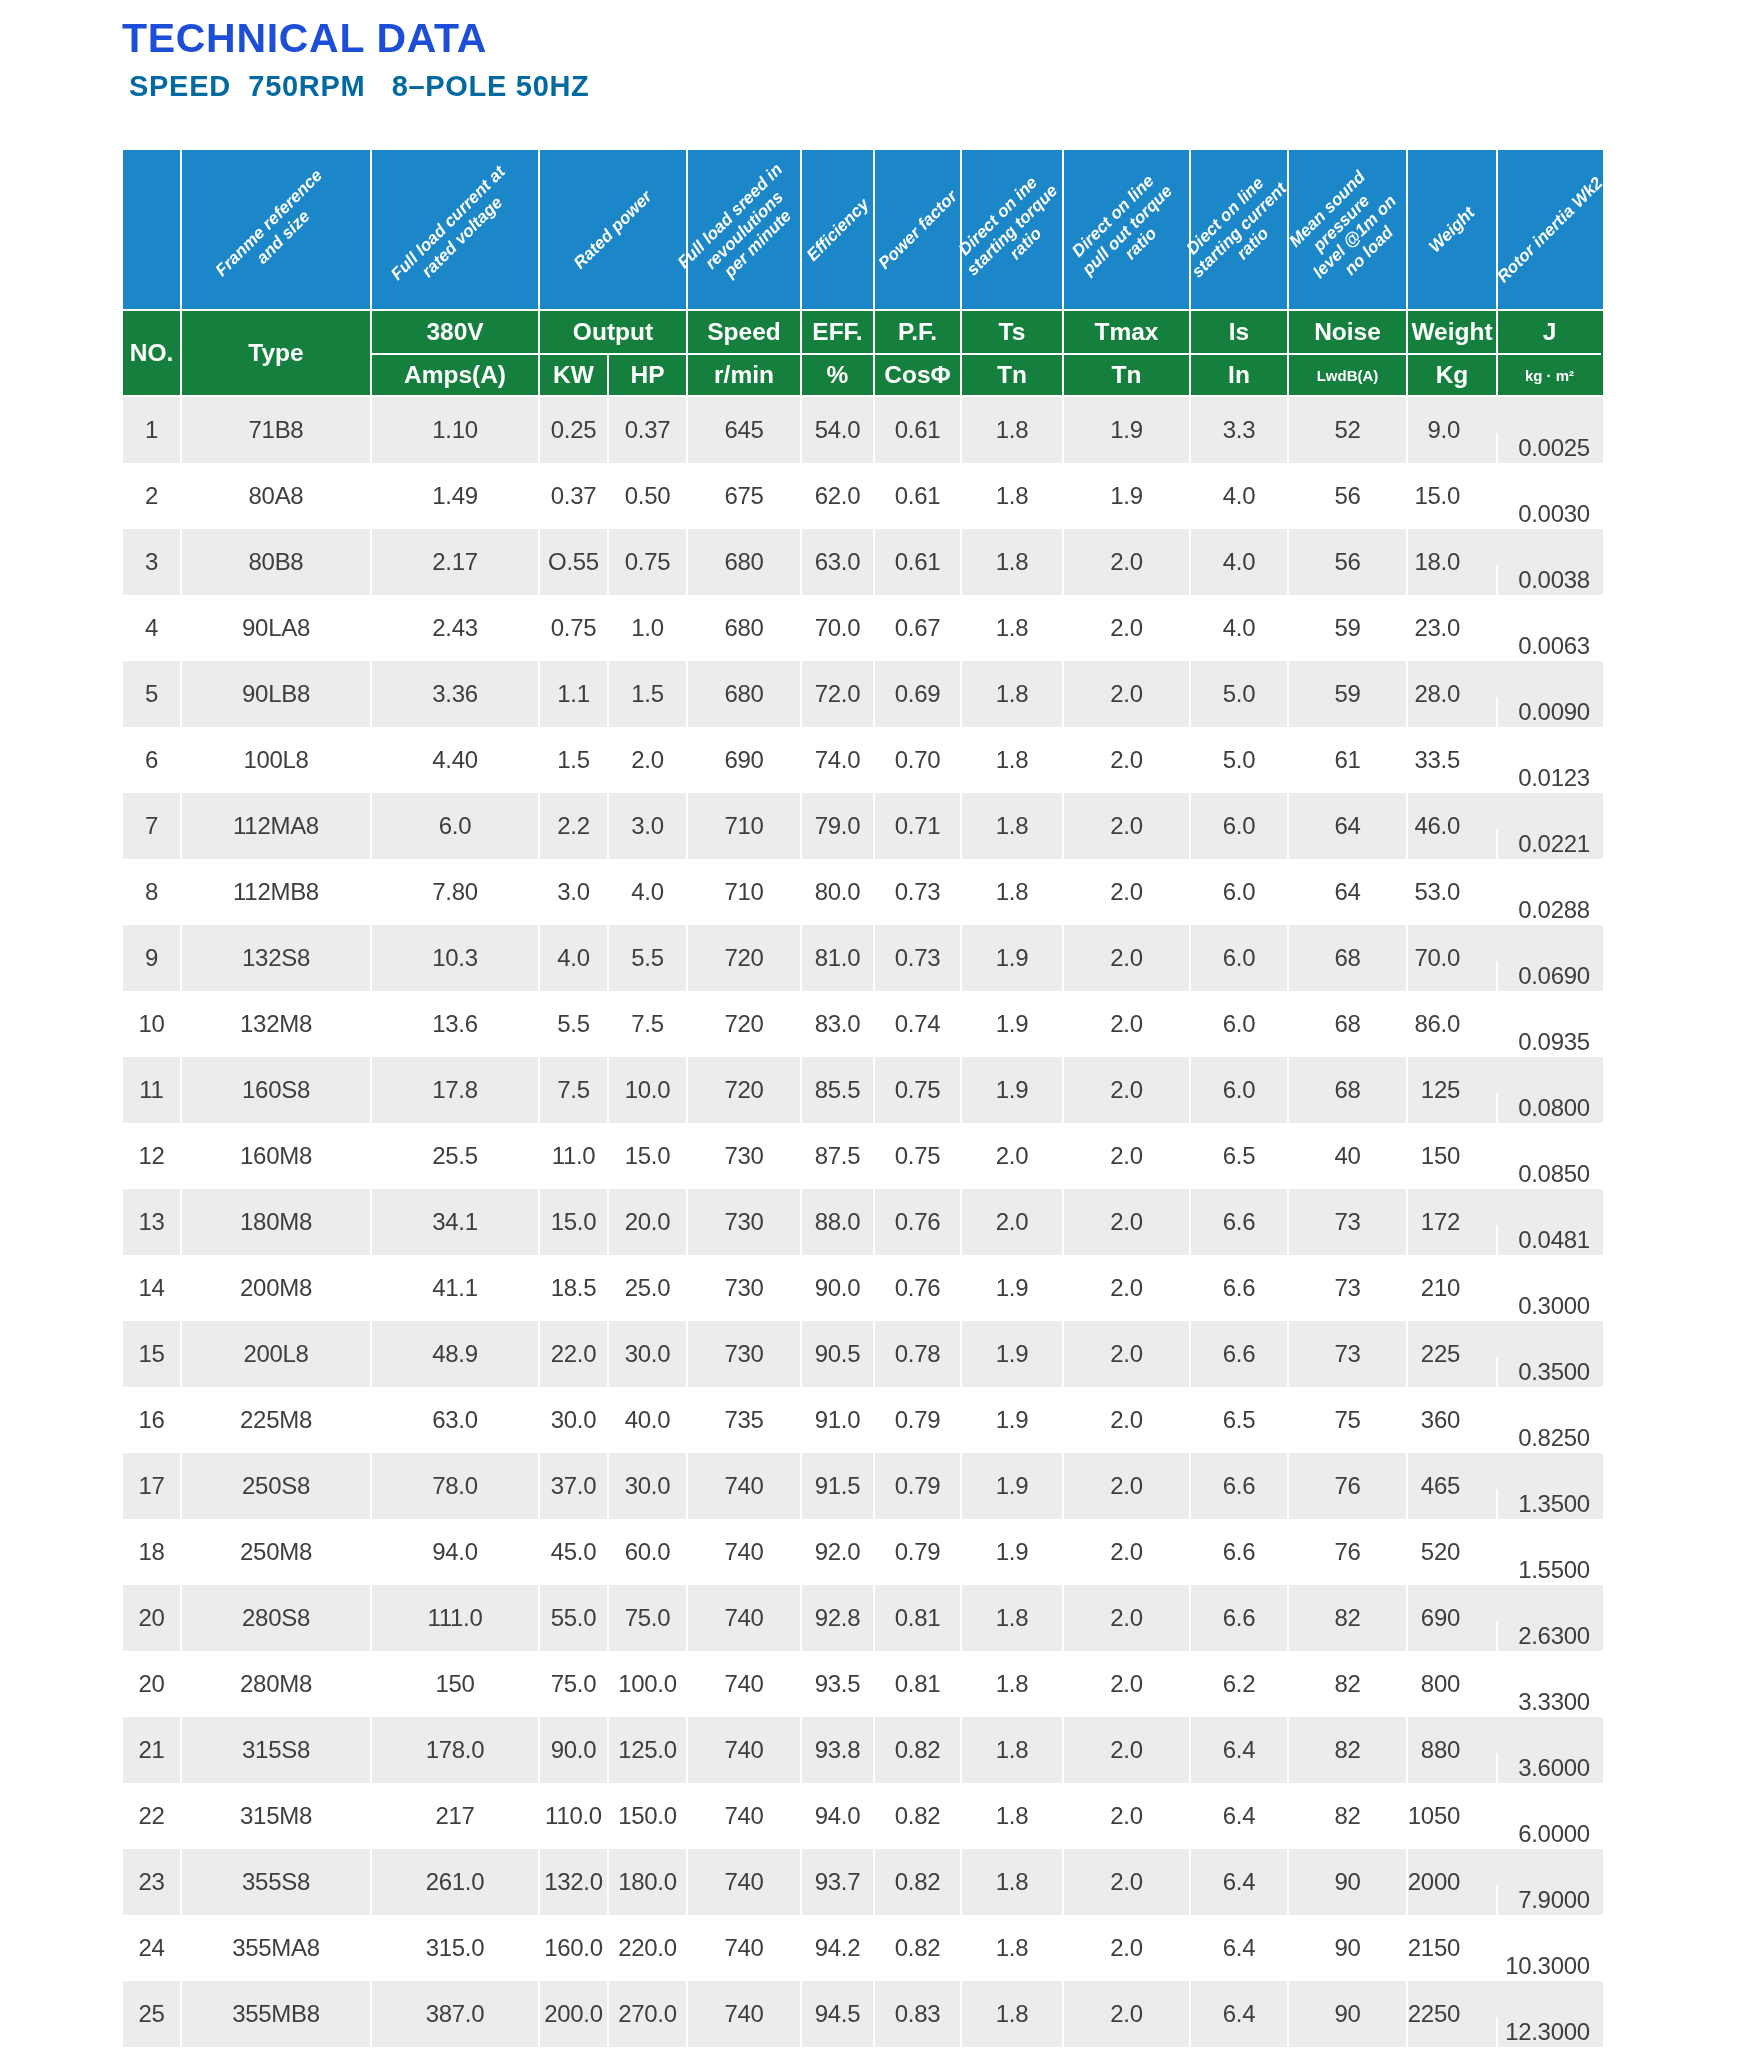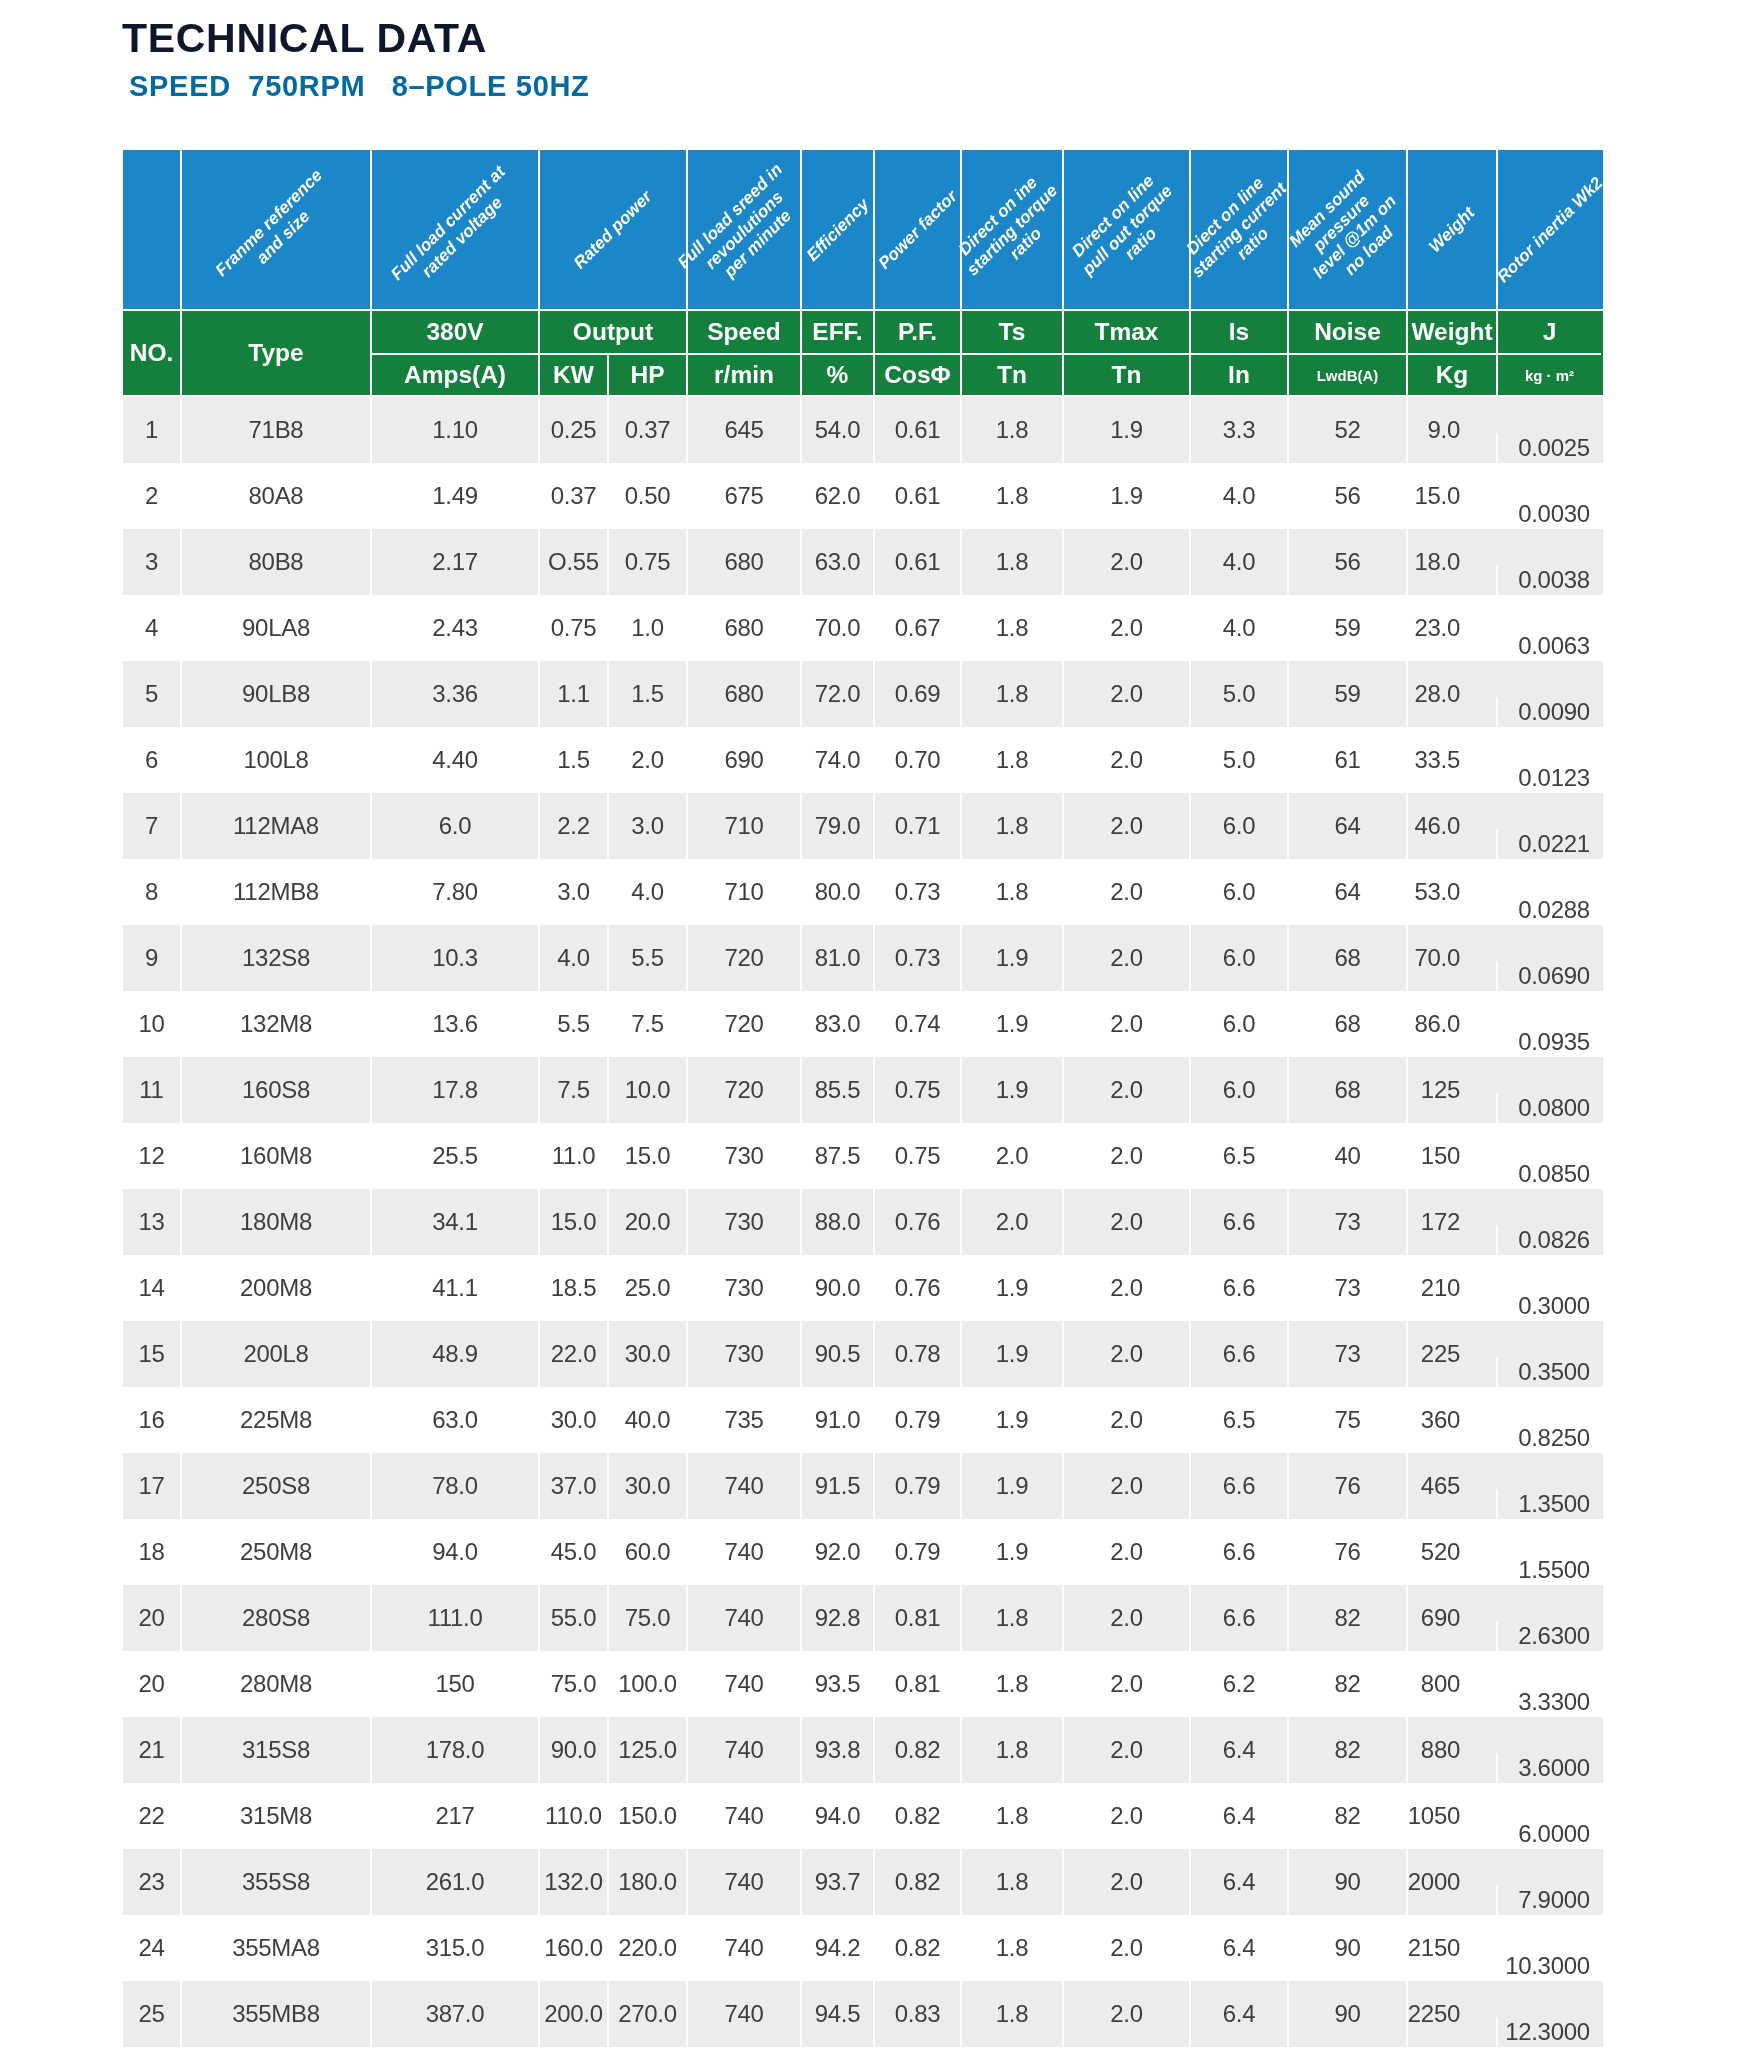--- a/index.html
+++ b/index.html
@@ -1,19 +1,19 @@
 <!DOCTYPE html>
 <html style="font-size:11.2px"><head>
 <meta charset="utf-8">
 <style>
   html,body{margin:0;padding:0;background:#fff;}
   .page{position:relative;width:1757px;height:2066px;background:#ffffff;
         font-family:"Liberation Sans",sans-serif;overflow:hidden;}
   .title{position:absolute;left:122px;top:15.4px;font-size:41px;font-weight:bold;
-         color:#0f172a;letter-spacing:0.7px;white-space:pre;}
+         color:#1d4ed8;letter-spacing:0.7px;white-space:pre;}
   .subtitle{position:absolute;left:129px;top:70px;font-size:29px;font-weight:bold;
          color:#0369a1;white-space:pre;letter-spacing:0.7px;}
   .table{position:absolute;left:123px;top:150px;width:1480px;}
 
   
   .band{display:grid;height:159px;background:#1b86c8;
         grid-template-columns:57px 190px 168px 148px 114px 73px 87px 102px 127px 98px 119px 90px 105px;}
   .band-cell{position:relative;border-left:2.1px solid #fff;}
   .band-cell:first-child{border-left:none;}
   .diag{position:absolute;left:50%;top:50%;
@@ -331,21 +331,21 @@
           <div class="cell c-kw">15.0</div>
           <div class="cell c-hp">20.0</div>
           <div class="cell c-speed">730</div>
           <div class="cell c-eff">88.0</div>
           <div class="cell c-pf">0.76</div>
           <div class="cell c-ts">2.0</div>
           <div class="cell c-tmax">2.0</div>
           <div class="cell c-is">6.6</div>
           <div class="cell c-noise">73</div>
           <div class="cell c-weight">172</div>
-          <div class="cell c-j">0.0826</div>
+          <div class="cell c-j">0.0481</div>
         </div>
         <div class="row even">
           <div class="cell c-no">14</div>
           <div class="cell c-type">200M8</div>
           <div class="cell c-amps">41.1</div>
           <div class="cell c-kw">18.5</div>
           <div class="cell c-hp">25.0</div>
           <div class="cell c-speed">730</div>
           <div class="cell c-eff">90.0</div>
           <div class="cell c-pf">0.76</div>

